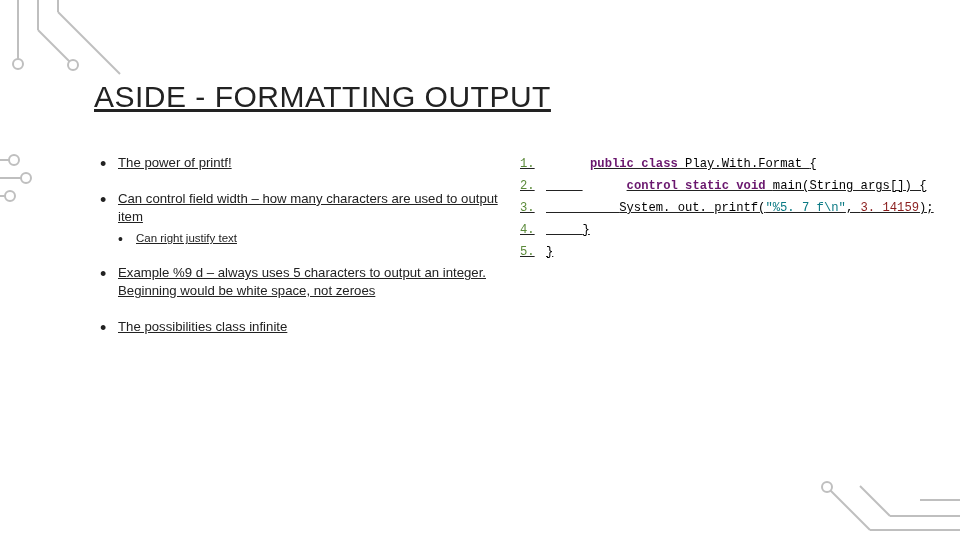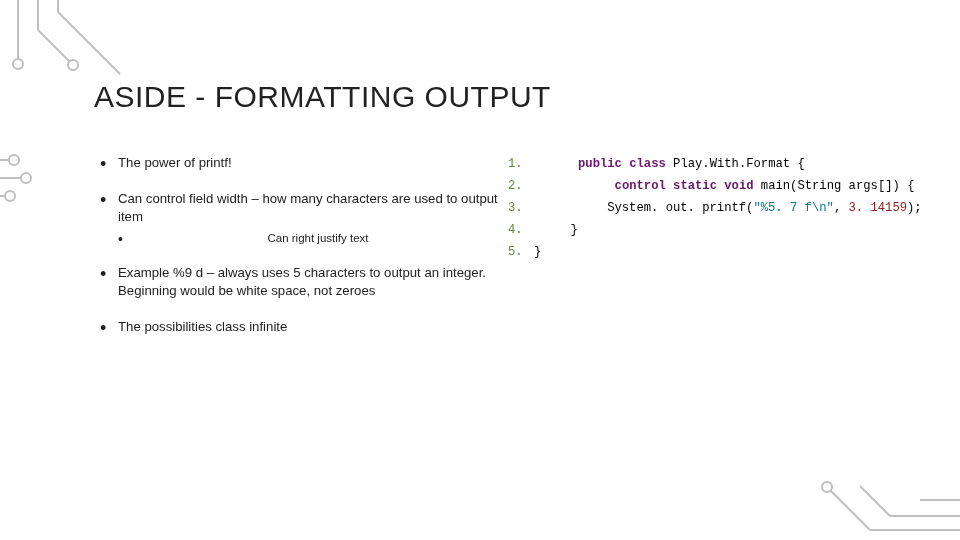--- a/index.html
+++ b/index.html
@@ -2,33 +2,33 @@
 <html><head>
 <meta charset="utf-8">
 <style>
   * { box-sizing: border-box; margin: 0; padding: 0; }
   html, body { width: 960px; height: 540px; background: #fff; font-family: Arial, Helvetica, sans-serif; color: #222; overflow: hidden; position: relative; }
 
   
   .circuit { position: absolute; inset: 0; pointer-events: none; }
   .circuit svg { position: absolute; }
 
-  .slide { position: absolute; inset: 0; padding: 80px 40px 40px 100px; }
+  .slide { position: absolute; inset: 0; padding: 80px 40px 40px 100px; text-decoration: underline; }
 
   h1.title { font-size: 30px; font-weight: 400; letter-spacing: 0.5px; margin-bottom: 40px; margin-left: -6px; }
 
-  .cols { display: flex; gap: 8px; margin-top: 22px; }
+  .cols { display: flex; gap: 20px; margin-top: 22px; }
   .left { flex: 0 0 400px; }
   .right { flex: 1; }
 
   ul.bullets { list-style: none; }
   ul.bullets > li { position: relative; padding-left: 18px; font-size: 13.2px; line-height: 1.35; margin-bottom: 18px; }
   ul.bullets > li::before { content: "•"; position: absolute; left: 0; top: -2px; font-size: 18px; color: #222; }
   ul.sub { list-style: none; margin-top: 6px; }
-  ul.sub > li { position: relative; padding-left: 18px; font-size: 11.5px; line-height: 1.3; text-align: center; }
+  ul.sub > li { position: relative; padding-left: 18px; font-size: 11.5px; line-height: 1.3; }
   ul.sub > li::before { content: "•"; position: absolute; left: 0; top: -1px; font-size: 14px; color: #222; }
 
   .code { font-family: "Courier New", Courier, monospace; font-size: 12.2px; line-height: 1.8; }
   .code-line { display: flex; }
   .ln { color: #5b8a3a; width: 26px; flex: 0 0 26px; }
   .kw { color: #6a176e; font-weight: bold; padding-left: 44px; }
   .plain { color: #000; }
   .str { color: #0b7a84; }
   .num { color: #8a1d1d; }
   .seg { white-space: pre; }

